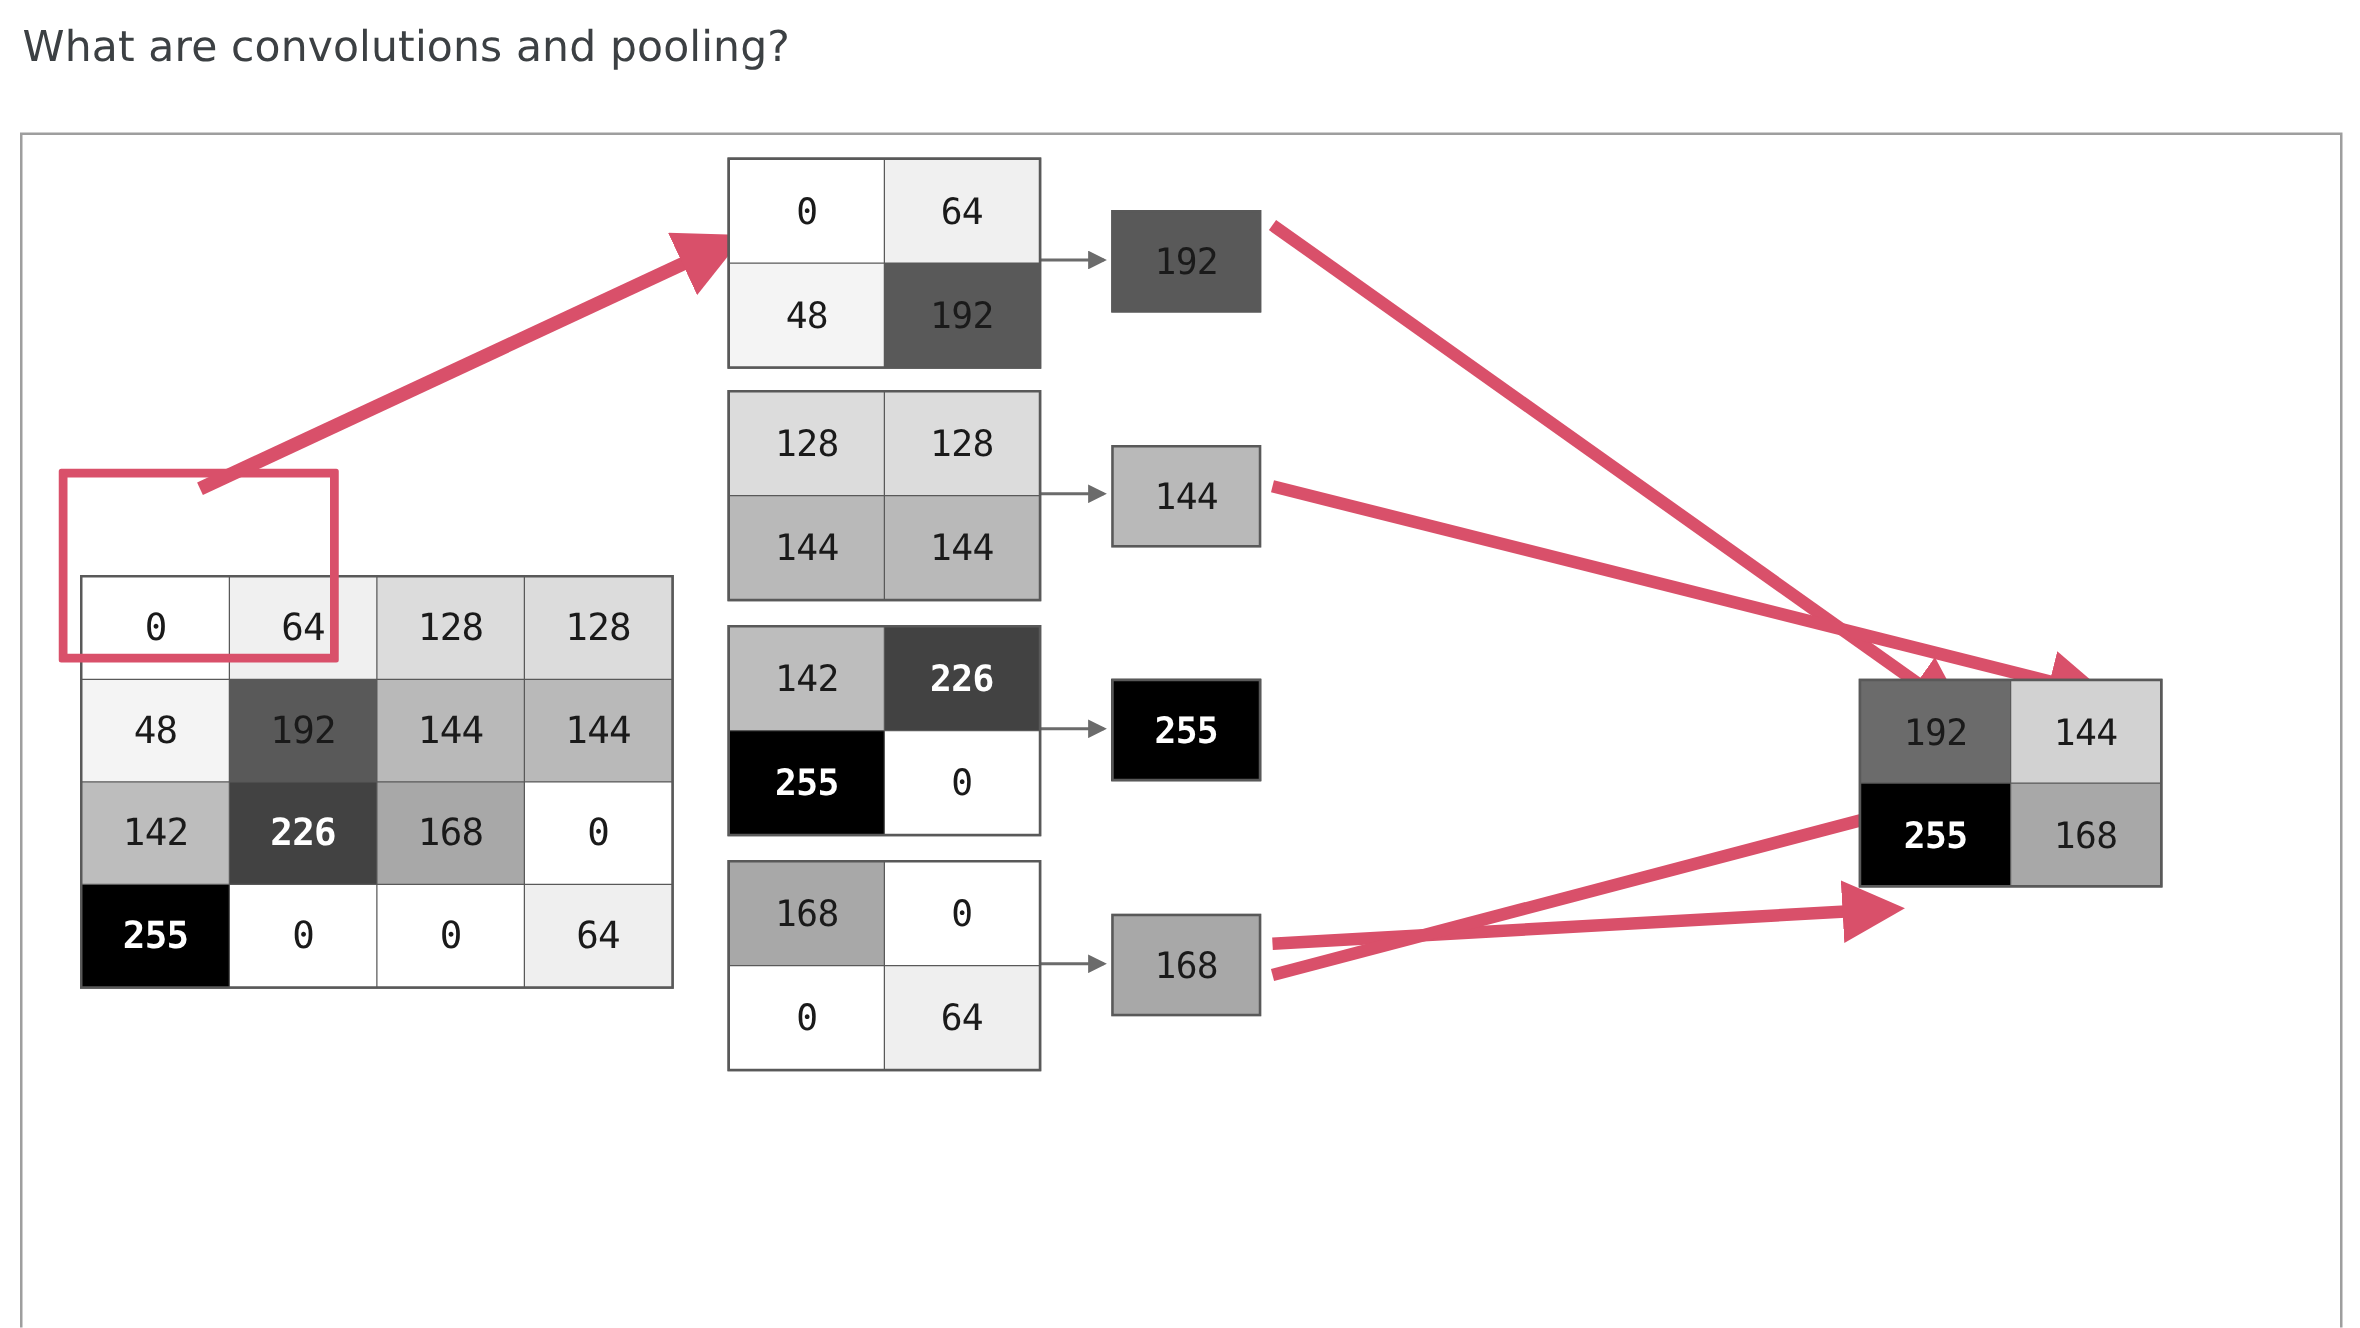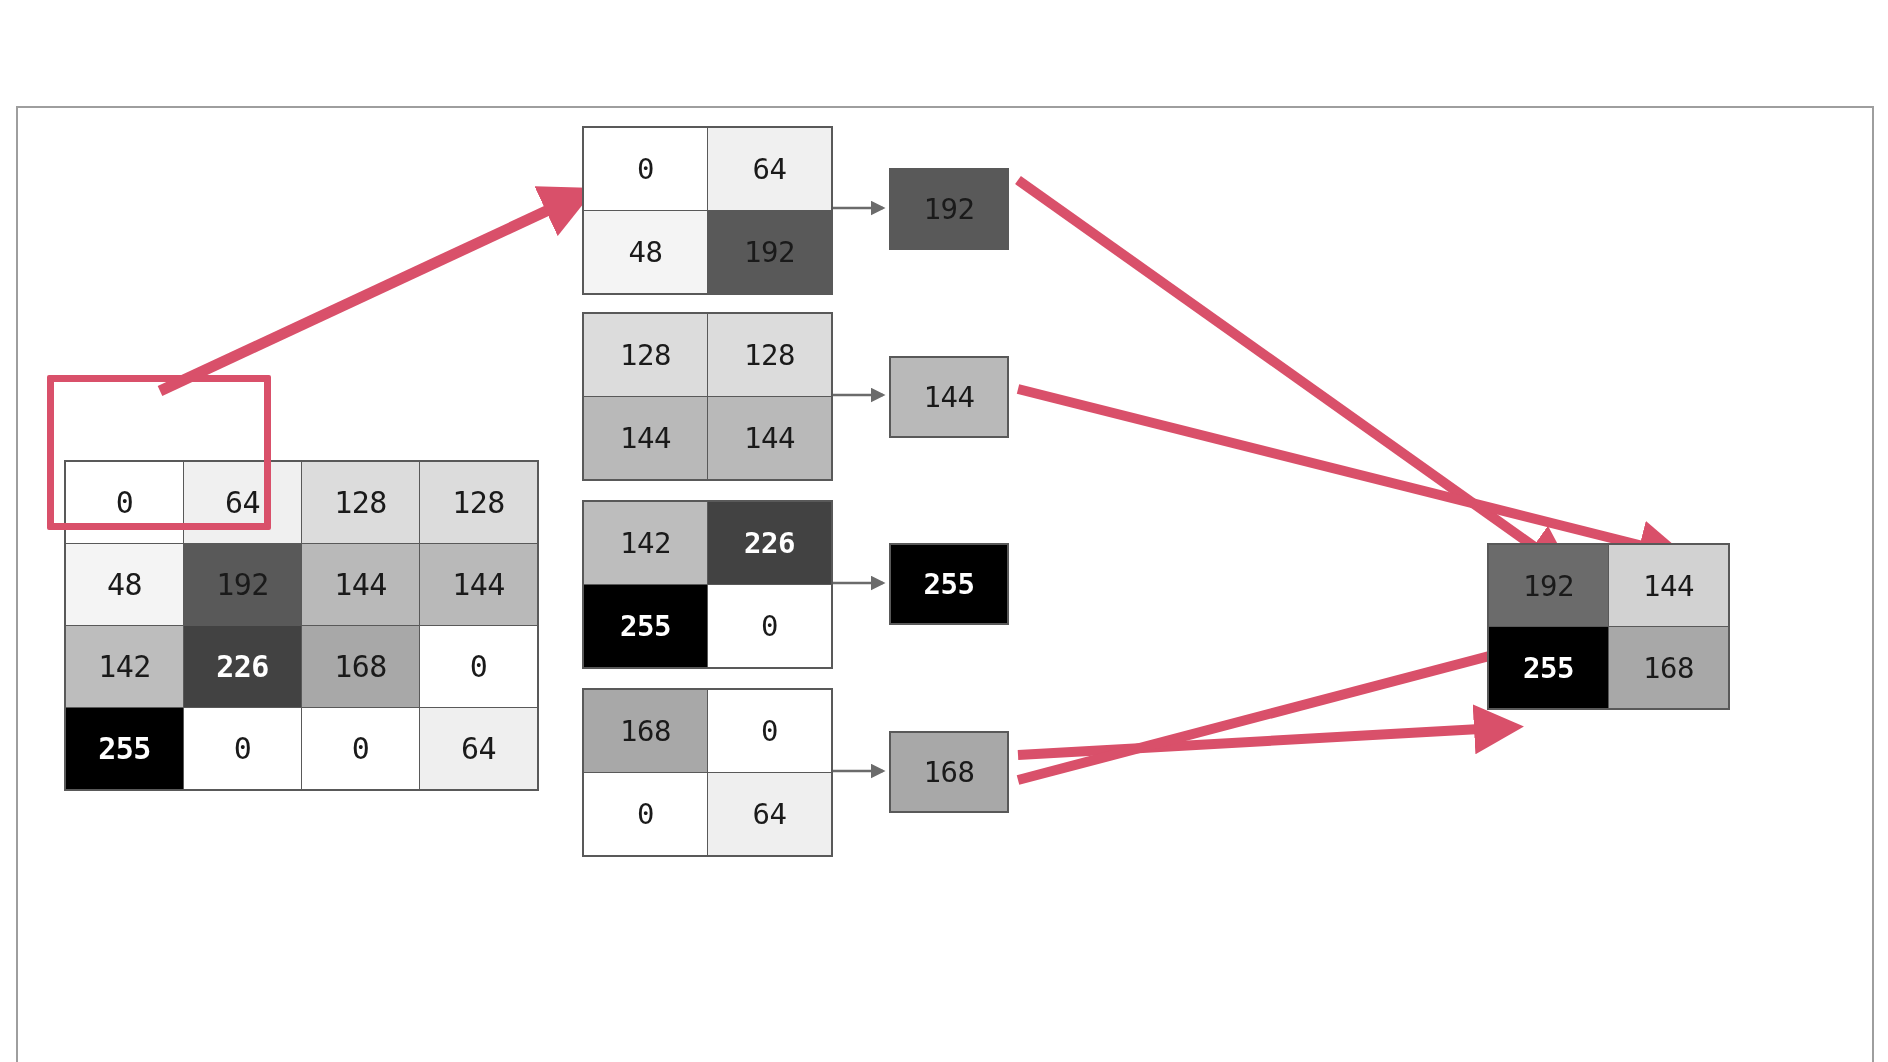--- a/index.html
+++ b/index.html
@@ -108,20 +108,21 @@
     grid-template-columns: repeat(2, 119px);
     grid-template-rows: repeat(2, 81px);
   }
   #output-grid .cell { font-size: 29px; }
 </style>
 </head>
 <body>
 
 <div id="page">
 
+  <div class="page-title">What are convolutions and pooling?</div>
 
   <div class="figure-panel">
 
     <svg class="svg-layer" viewBox="0 0 1858 990" preserveAspectRatio="none">
       <defs>
         <marker id="redhead" markerWidth="5" markerHeight="5" refX="2.4" refY="2.5" orient="auto" markerUnits="strokeWidth">
           <path d="M0,0 L5,2.5 L0,5 Z" fill="#d9506a"></path>
         </marker>
         <marker id="grayhead" markerWidth="6" markerHeight="6" refX="5" refY="3" orient="auto" markerUnits="strokeWidth">
           <path d="M0,0 L6,3 L0,6 Z" fill="#6b6b6b"></path>

